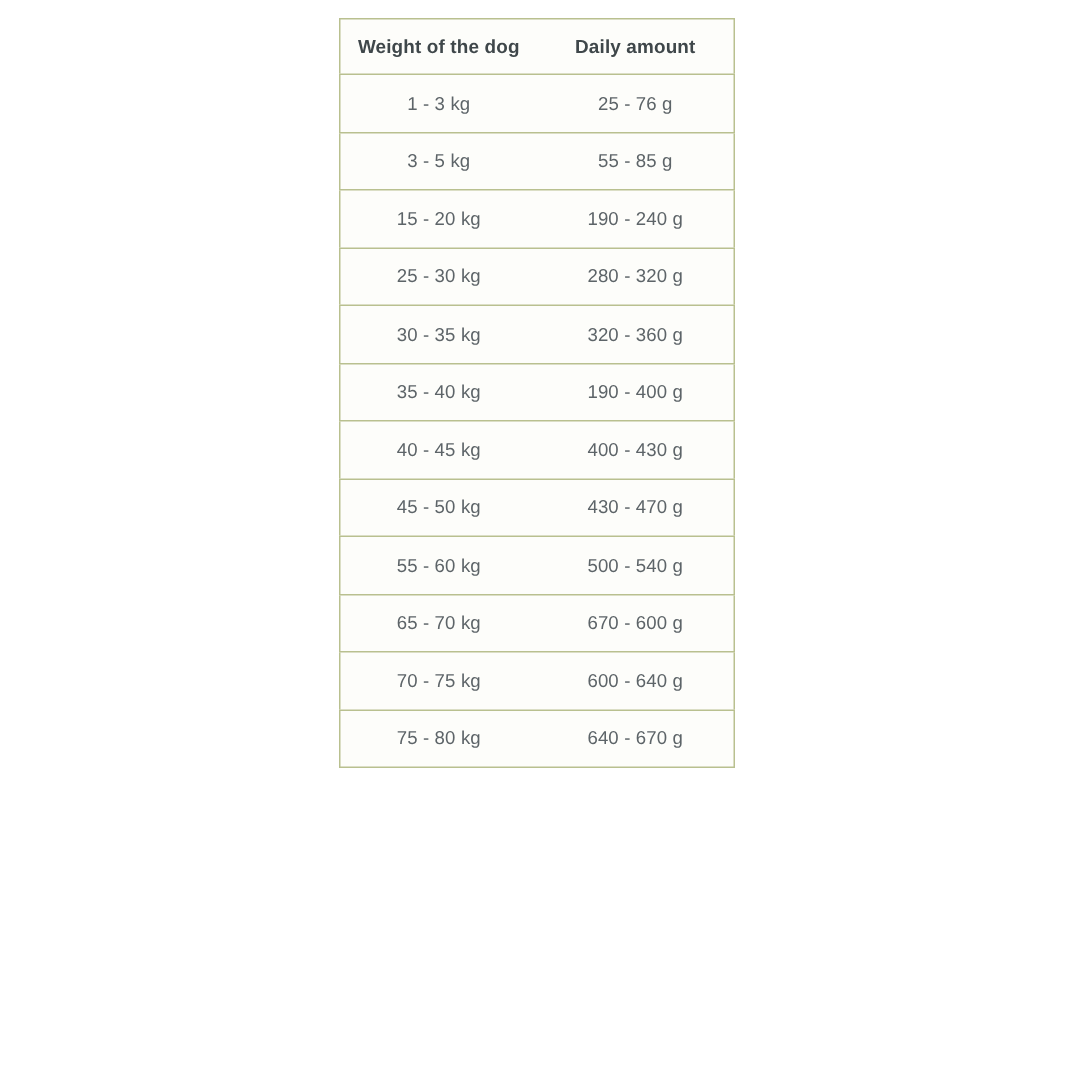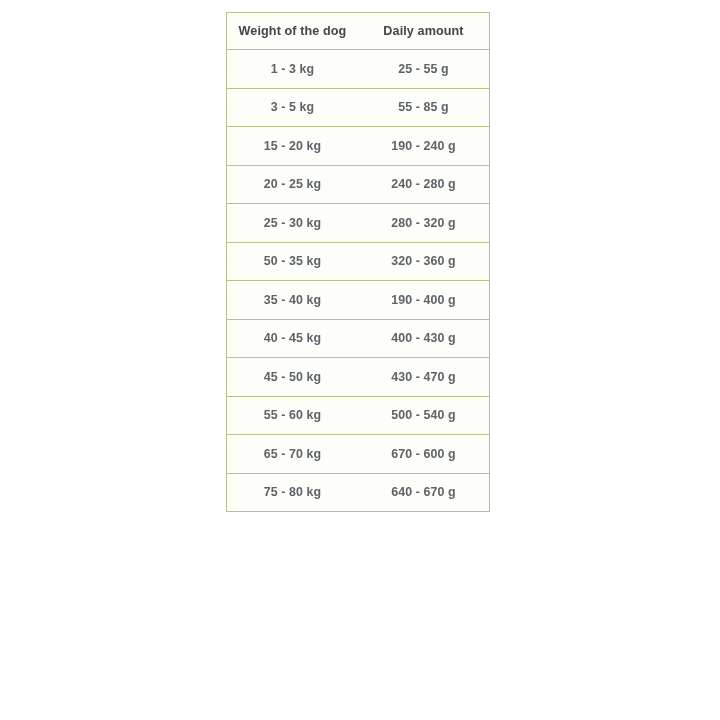--- a/index.html
+++ b/index.html
@@ -56,21 +56,21 @@
 
   table.feeding-table tbody td {
     height: 38.5px;
     padding: 0 4px;
     box-sizing: border-box;
     border-bottom: 1.5px solid #b9c08f;
     background: #fdfdfa;
     text-align: center;
     vertical-align: middle;
     font-size: 12.4px;
-    font-weight: 700;
+    font-weight: 400;
     color: #5d6468;
     letter-spacing: 0.1px;
     white-space: nowrap;
   }
 
   table.feeding-table tbody tr:last-child td {
     border-bottom: none;
   }
 </style>
 </head>
@@ -85,40 +85,36 @@
       </colgroup>
       <thead>
         <tr>
           <th>Weight of the dog</th>
           <th>Daily amount</th>
         </tr>
       </thead>
       <tbody>
         <tr>
           <td>1 - 3 kg</td>
-          <td>25 - 55 g</td>
+          <td>25 - 76 g</td>
         </tr>
         <tr>
           <td>3 - 5 kg</td>
           <td>55 - 85 g</td>
         </tr>
         <tr>
           <td>15 - 20 kg</td>
           <td>190 - 240 g</td>
         </tr>
         <tr>
-          <td>20 - 25 kg</td>
-          <td>240 - 280 g</td>
-        </tr>
-        <tr>
           <td>25 - 30 kg</td>
           <td>280 - 320 g</td>
         </tr>
         <tr>
-          <td>50 - 35 kg</td>
+          <td>30 - 35 kg</td>
           <td>320 - 360 g</td>
         </tr>
         <tr>
           <td>35 - 40 kg</td>
           <td>190 - 400 g</td>
         </tr>
         <tr>
           <td>40 - 45 kg</td>
           <td>400 - 430 g</td>
         </tr>
@@ -128,19 +124,23 @@
         </tr>
         <tr>
           <td>55 - 60 kg</td>
           <td>500 - 540 g</td>
         </tr>
         <tr>
           <td>65 - 70 kg</td>
           <td>670 - 600 g</td>
         </tr>
         <tr>
+          <td>70 - 75 kg</td>
+          <td>600 - 640 g</td>
+        </tr>
+        <tr>
           <td>75 - 80 kg</td>
           <td>640 - 670 g</td>
         </tr>
       </tbody>
     </table>
   </div>
 </div>
 
 </body></html>

